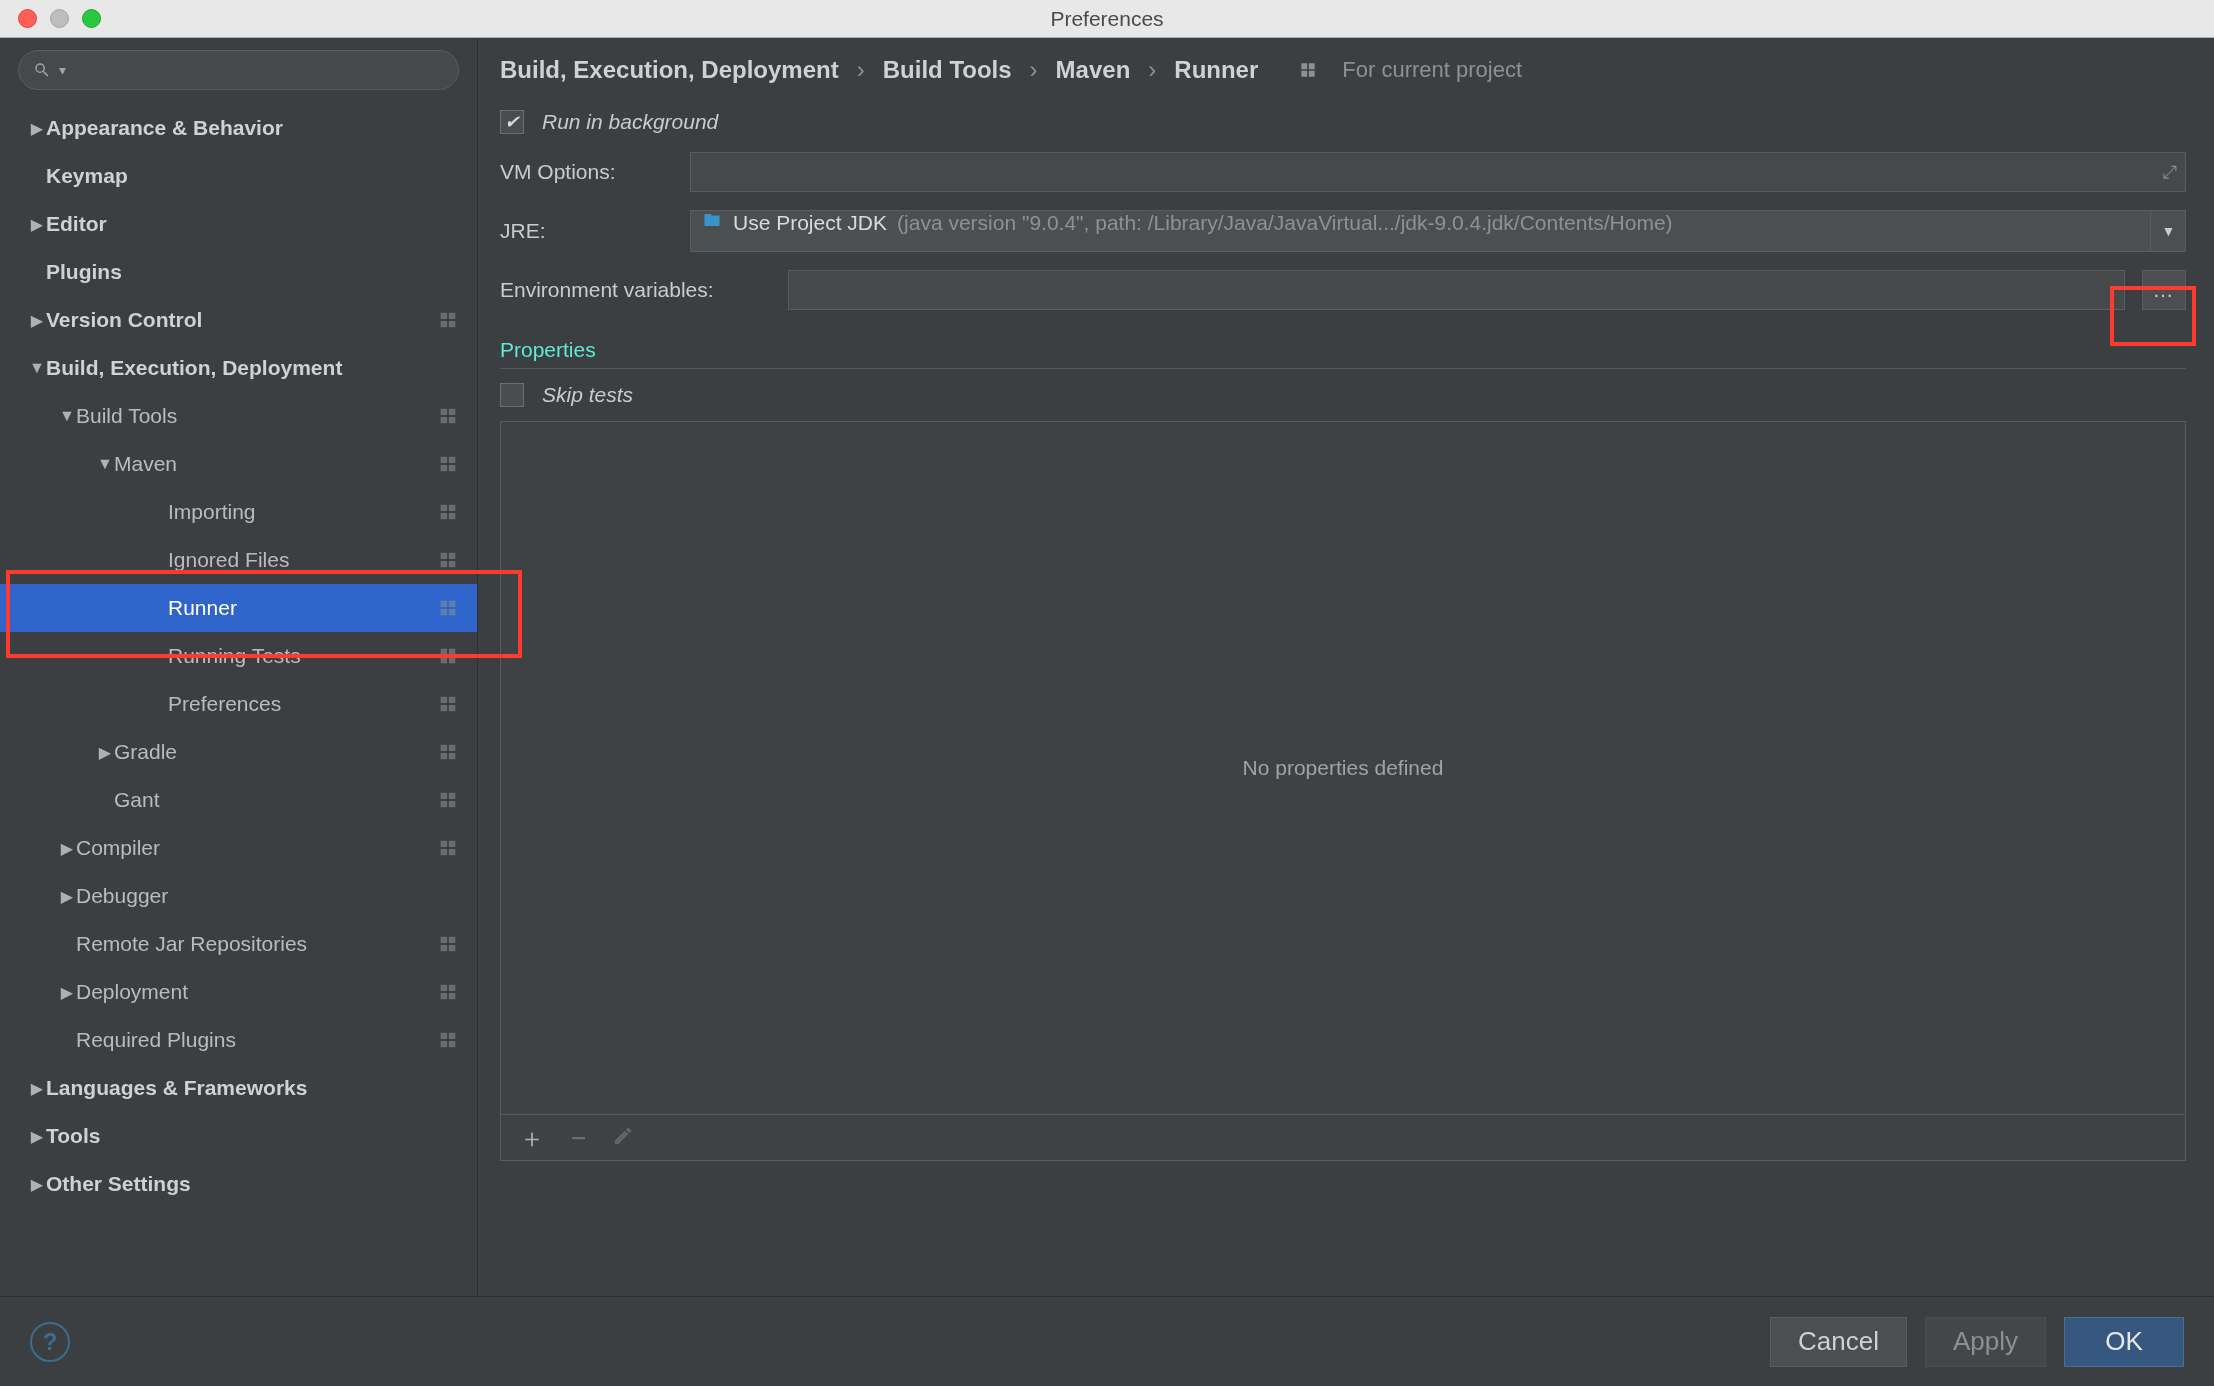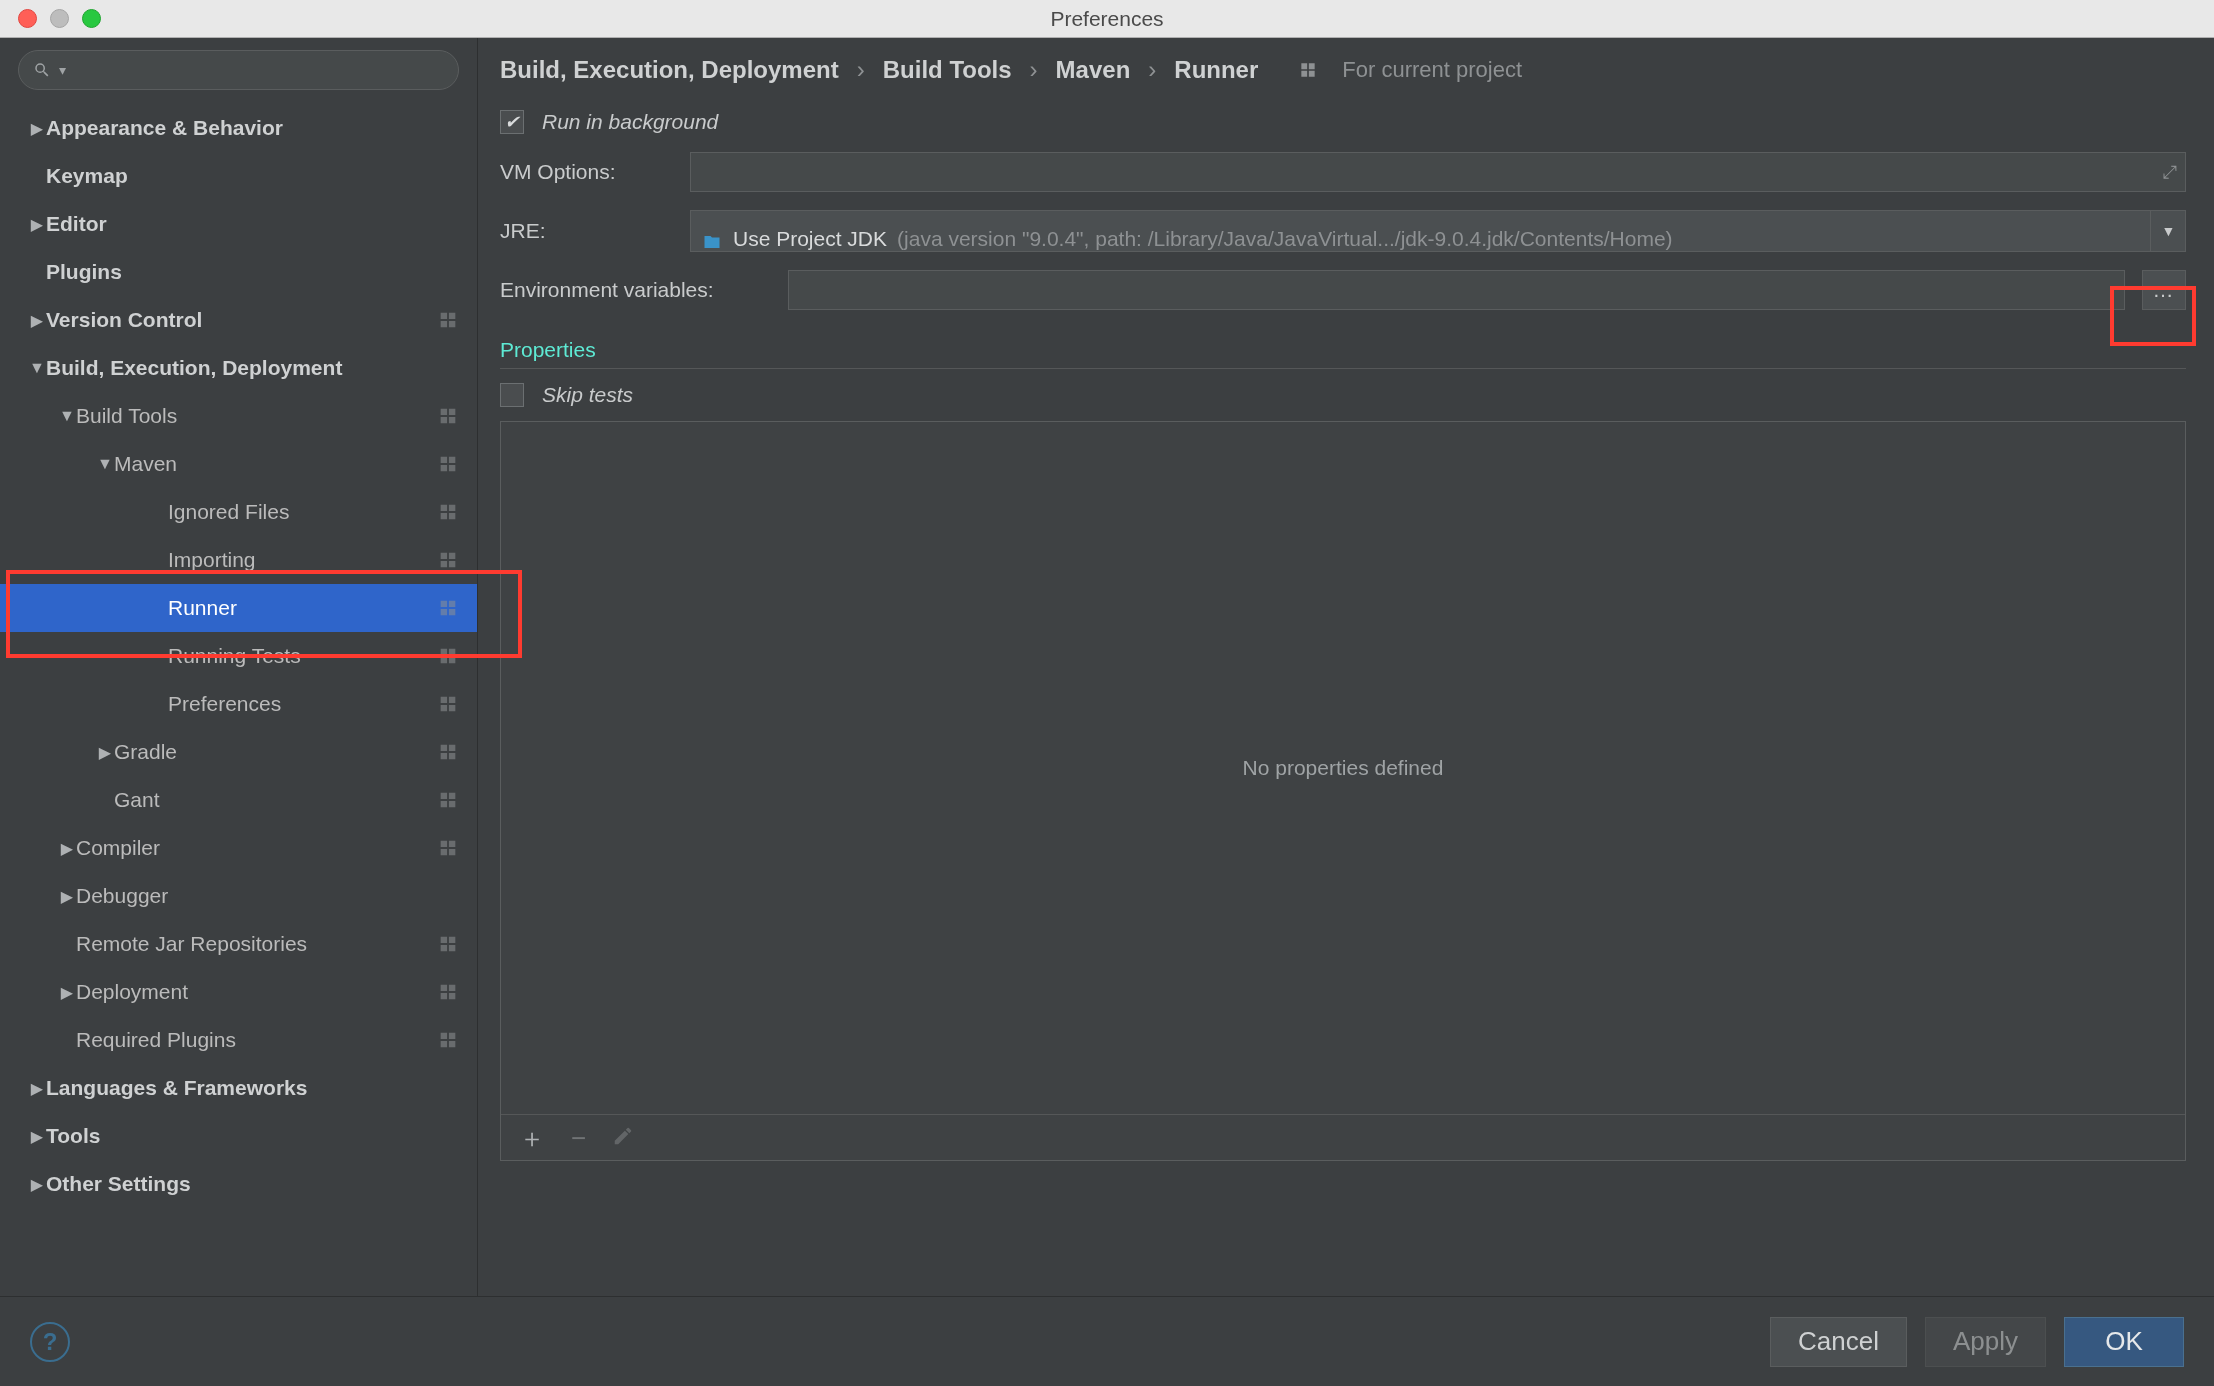--- a/index.html
+++ b/index.html
@@ -45,21 +45,21 @@
 .row { display:flex; align-items:center; margin-top:26px; gap:18px;font-style:italic; }
 .chk { width:24px; height:24px; border:1px solid #6b6f71; background:#4a4d4f; display:inline-flex; align-items:center; justify-content:center; }
 .chk.checked::after { content:"✔"; color:#d9dbdc; font-size:18px; line-height:1; }
 .lblspan { color:#c9cbcc; }
 
 .form-row { display:flex; align-items:center; margin-top:18px; gap:18px; }
 .form-label { width: 172px; color:#c9cbcc; }
 .text-input { flex:1; height:40px; background:#45494a; border:1px solid #5a5d5e; color:#c9cbcc; padding:0 10px; position:relative;}
 .expand-icon { position:absolute; right:8px; top:50%; transform:translateY(-50%); color:#8e9193; font-size:18px;}
 
-.jre-combo { flex:1; height:42px; background:#4b4f51; border:1px solid #5a5d5e; display:flex; align-items:flex-end; padding:0 10px; gap:10px; position:relative;}
+.jre-combo { flex:1; height:42px; background:#4b4f51; border:1px solid #5a5d5e; display:flex; align-items:flex-start; padding:0 10px; gap:10px; position:relative;}
 .jre-combo .folder { width:22px; height:18px; }
 .jre-combo .main { color:#d9dbdc; }
 .jre-combo .sub { color:#8e9193; }
 .jre-combo .dd { width:36px; height:42px; position:absolute; right:-1px; top:-1px; border-left:1px solid #5a5d5e; display:flex; align-items:center; justify-content:center;}
 .jre-combo .dd span{ color:#c9cbcc; font-size:14px;}
 
 .env-row { display:flex; align-items:center; margin-top:18px; gap:18px; }
 .env-label { width: 270px; color:#c9cbcc; }
 .env-input { flex:1; height:40px; background:#45494a; border:1px solid #5a5d5e;}
 .env-btn { width:44px; height:40px; background:#4b4f51; border:1px solid #5a5d5e; display:flex; align-items:center; justify-content:center; color:#c9cbcc; letter-spacing:2px; margin-left:-1px;}
@@ -146,28 +146,28 @@
         </div>
         <div class="tree-row depth2">
           <span class="arrow">▼</span>
           <span class="lbl">Maven</span>
           <span class="badge"><svg viewBox="0 0 24 24">
               <path d="M4 4h7v7H4zM13 4h7v7h-7zM4 13h7v7H4zM13 13h7v7h-7z"></path>
             </svg></span>
         </div>
         <div class="tree-row depth3">
           <span class="arrow"></span>
+          <span class="lbl">Importing</span>
+          <span class="badge"><svg viewBox="0 0 24 24">
+              <path d="M4 4h7v7H4zM13 4h7v7h-7zM4 13h7v7H4zM13 13h7v7h-7z"></path>
+            </svg></span>
+        </div>
+        <div class="tree-row depth3">
+          <span class="arrow"></span>
           <span class="lbl">Ignored Files</span>
-          <span class="badge"><svg viewBox="0 0 24 24">
-              <path d="M4 4h7v7H4zM13 4h7v7h-7zM4 13h7v7H4zM13 13h7v7h-7z"></path>
-            </svg></span>
-        </div>
-        <div class="tree-row depth3">
-          <span class="arrow"></span>
-          <span class="lbl">Importing</span>
           <span class="badge"><svg viewBox="0 0 24 24">
               <path d="M4 4h7v7H4zM13 4h7v7h-7zM4 13h7v7H4zM13 13h7v7h-7z"></path>
             </svg></span>
         </div>
         <div class="tree-row depth3 selected">
           <span class="arrow"></span>
           <span class="lbl">Runner</span>
           <span class="badge"><svg viewBox="0 0 24 24">
               <path d="M4 4h7v7H4zM13 4h7v7h-7zM4 13h7v7H4zM13 13h7v7h-7z"></path>
             </svg></span>

